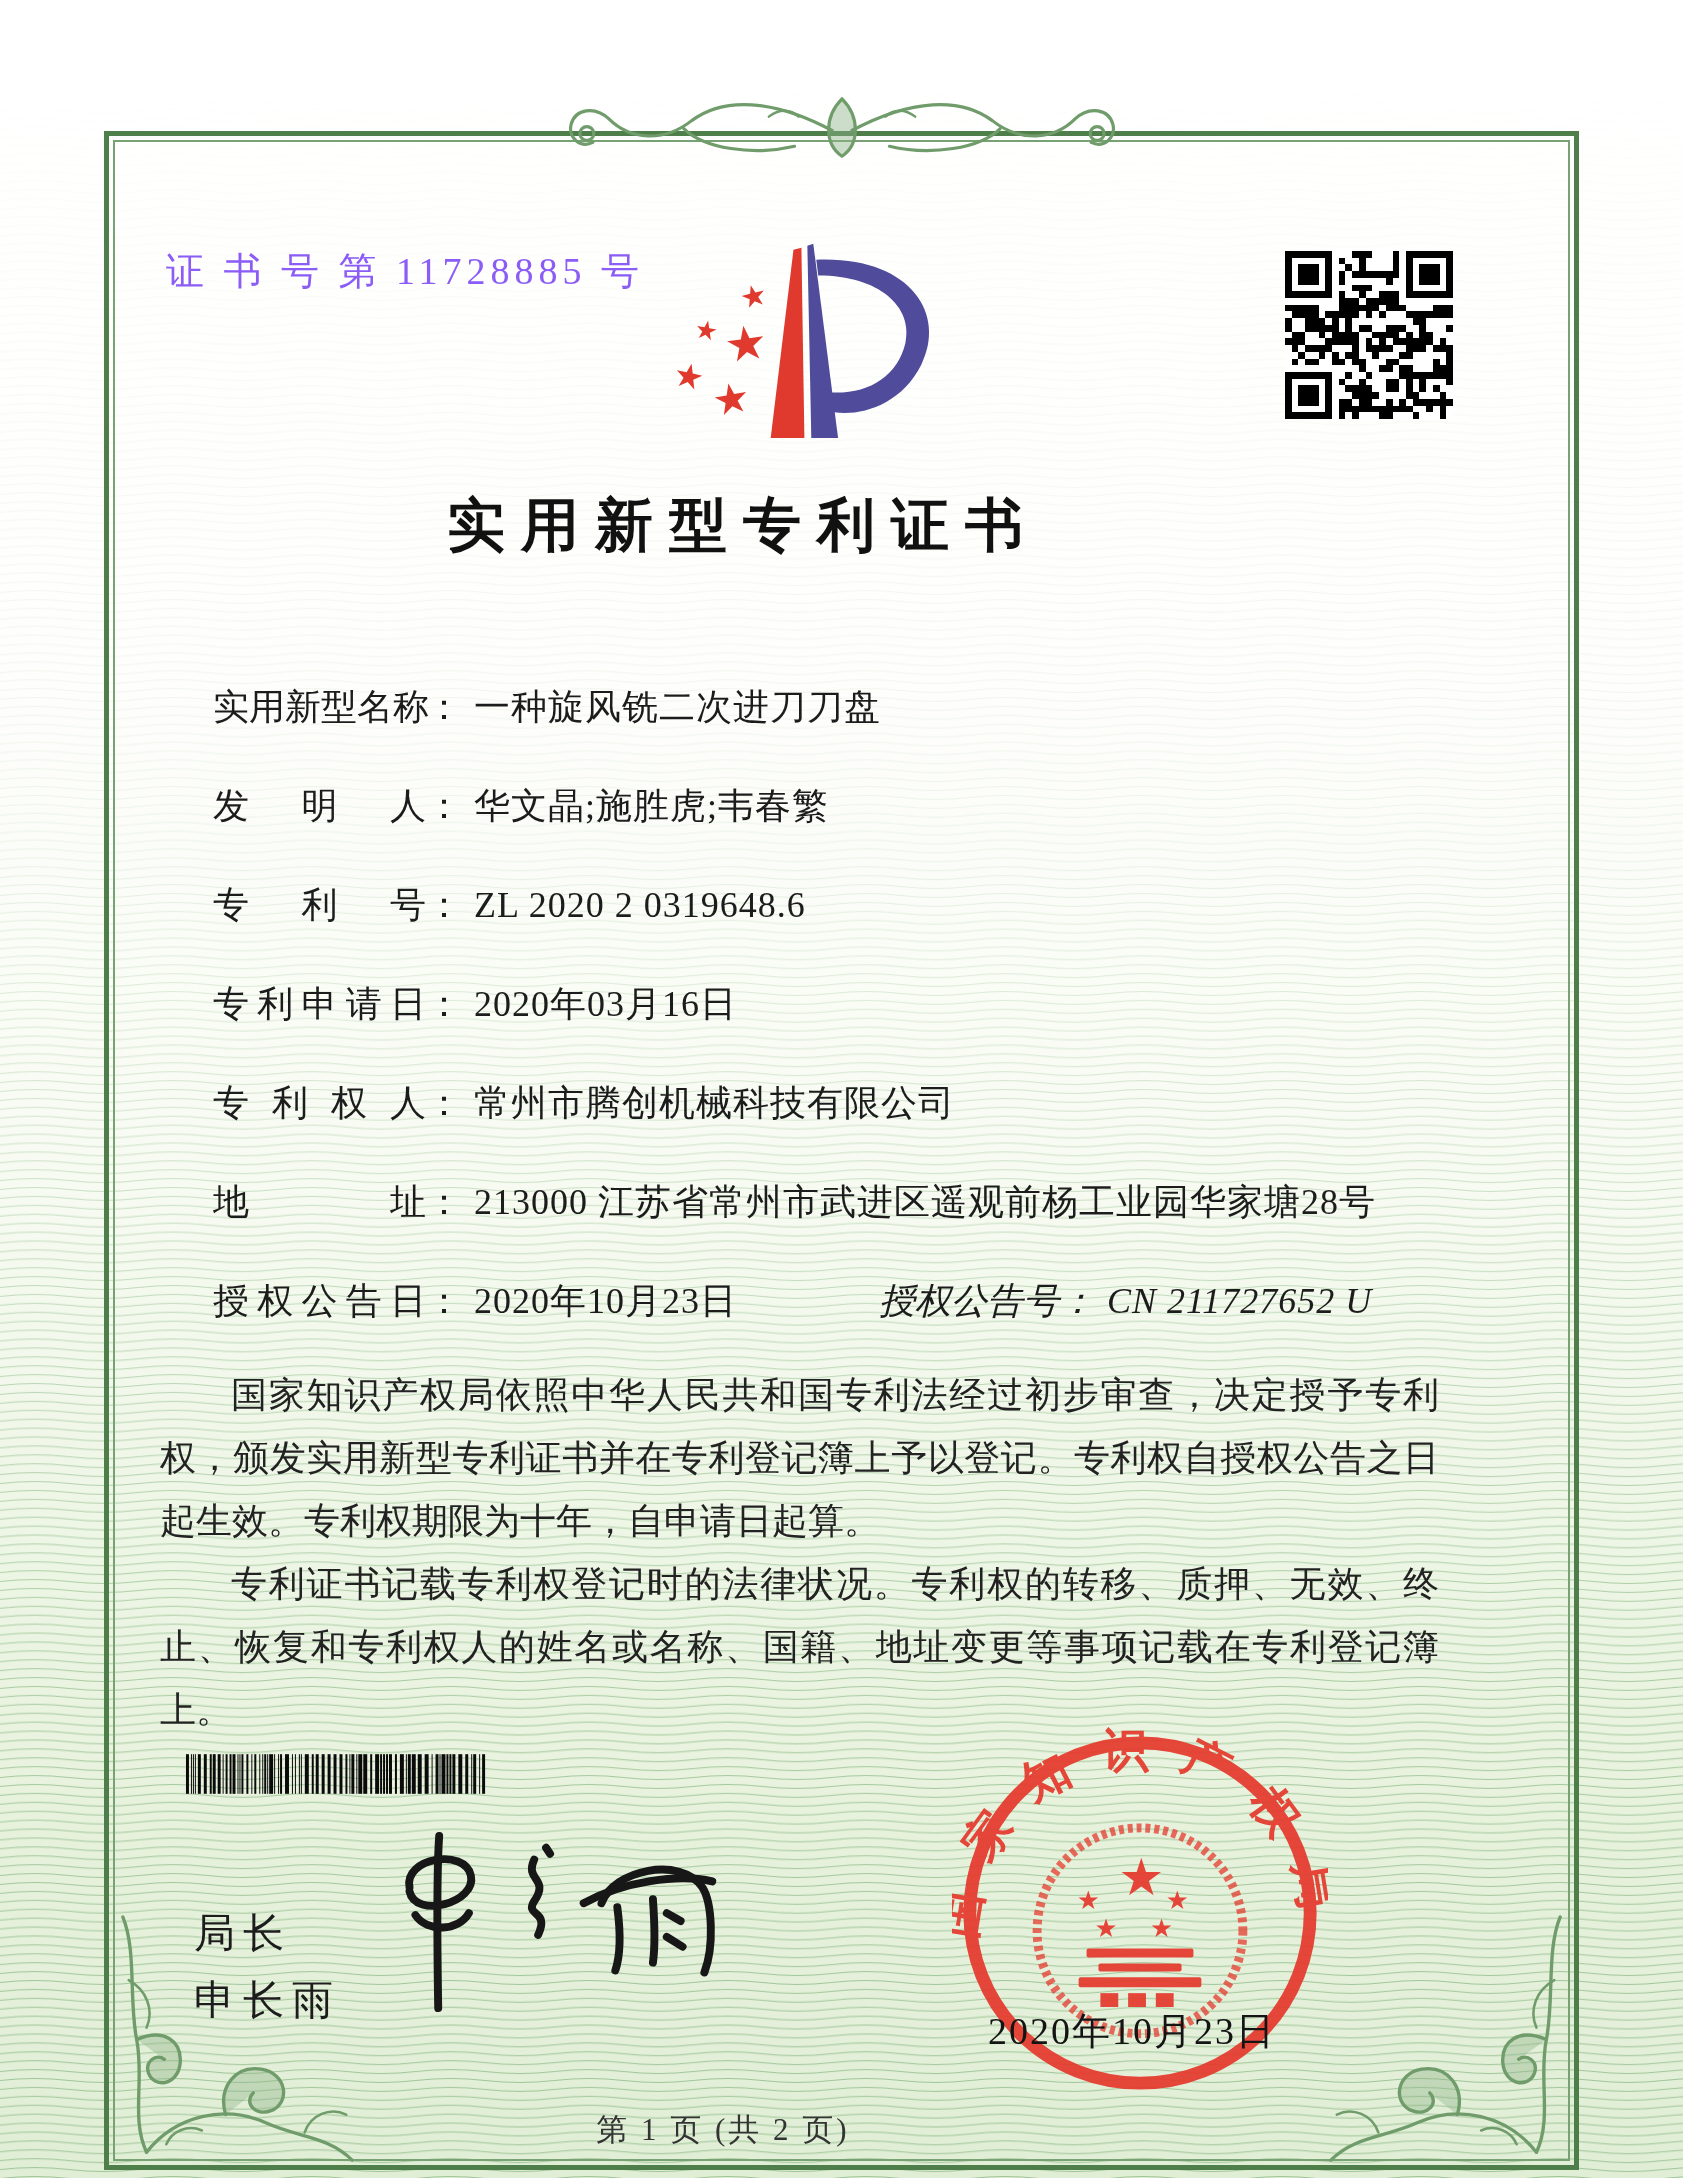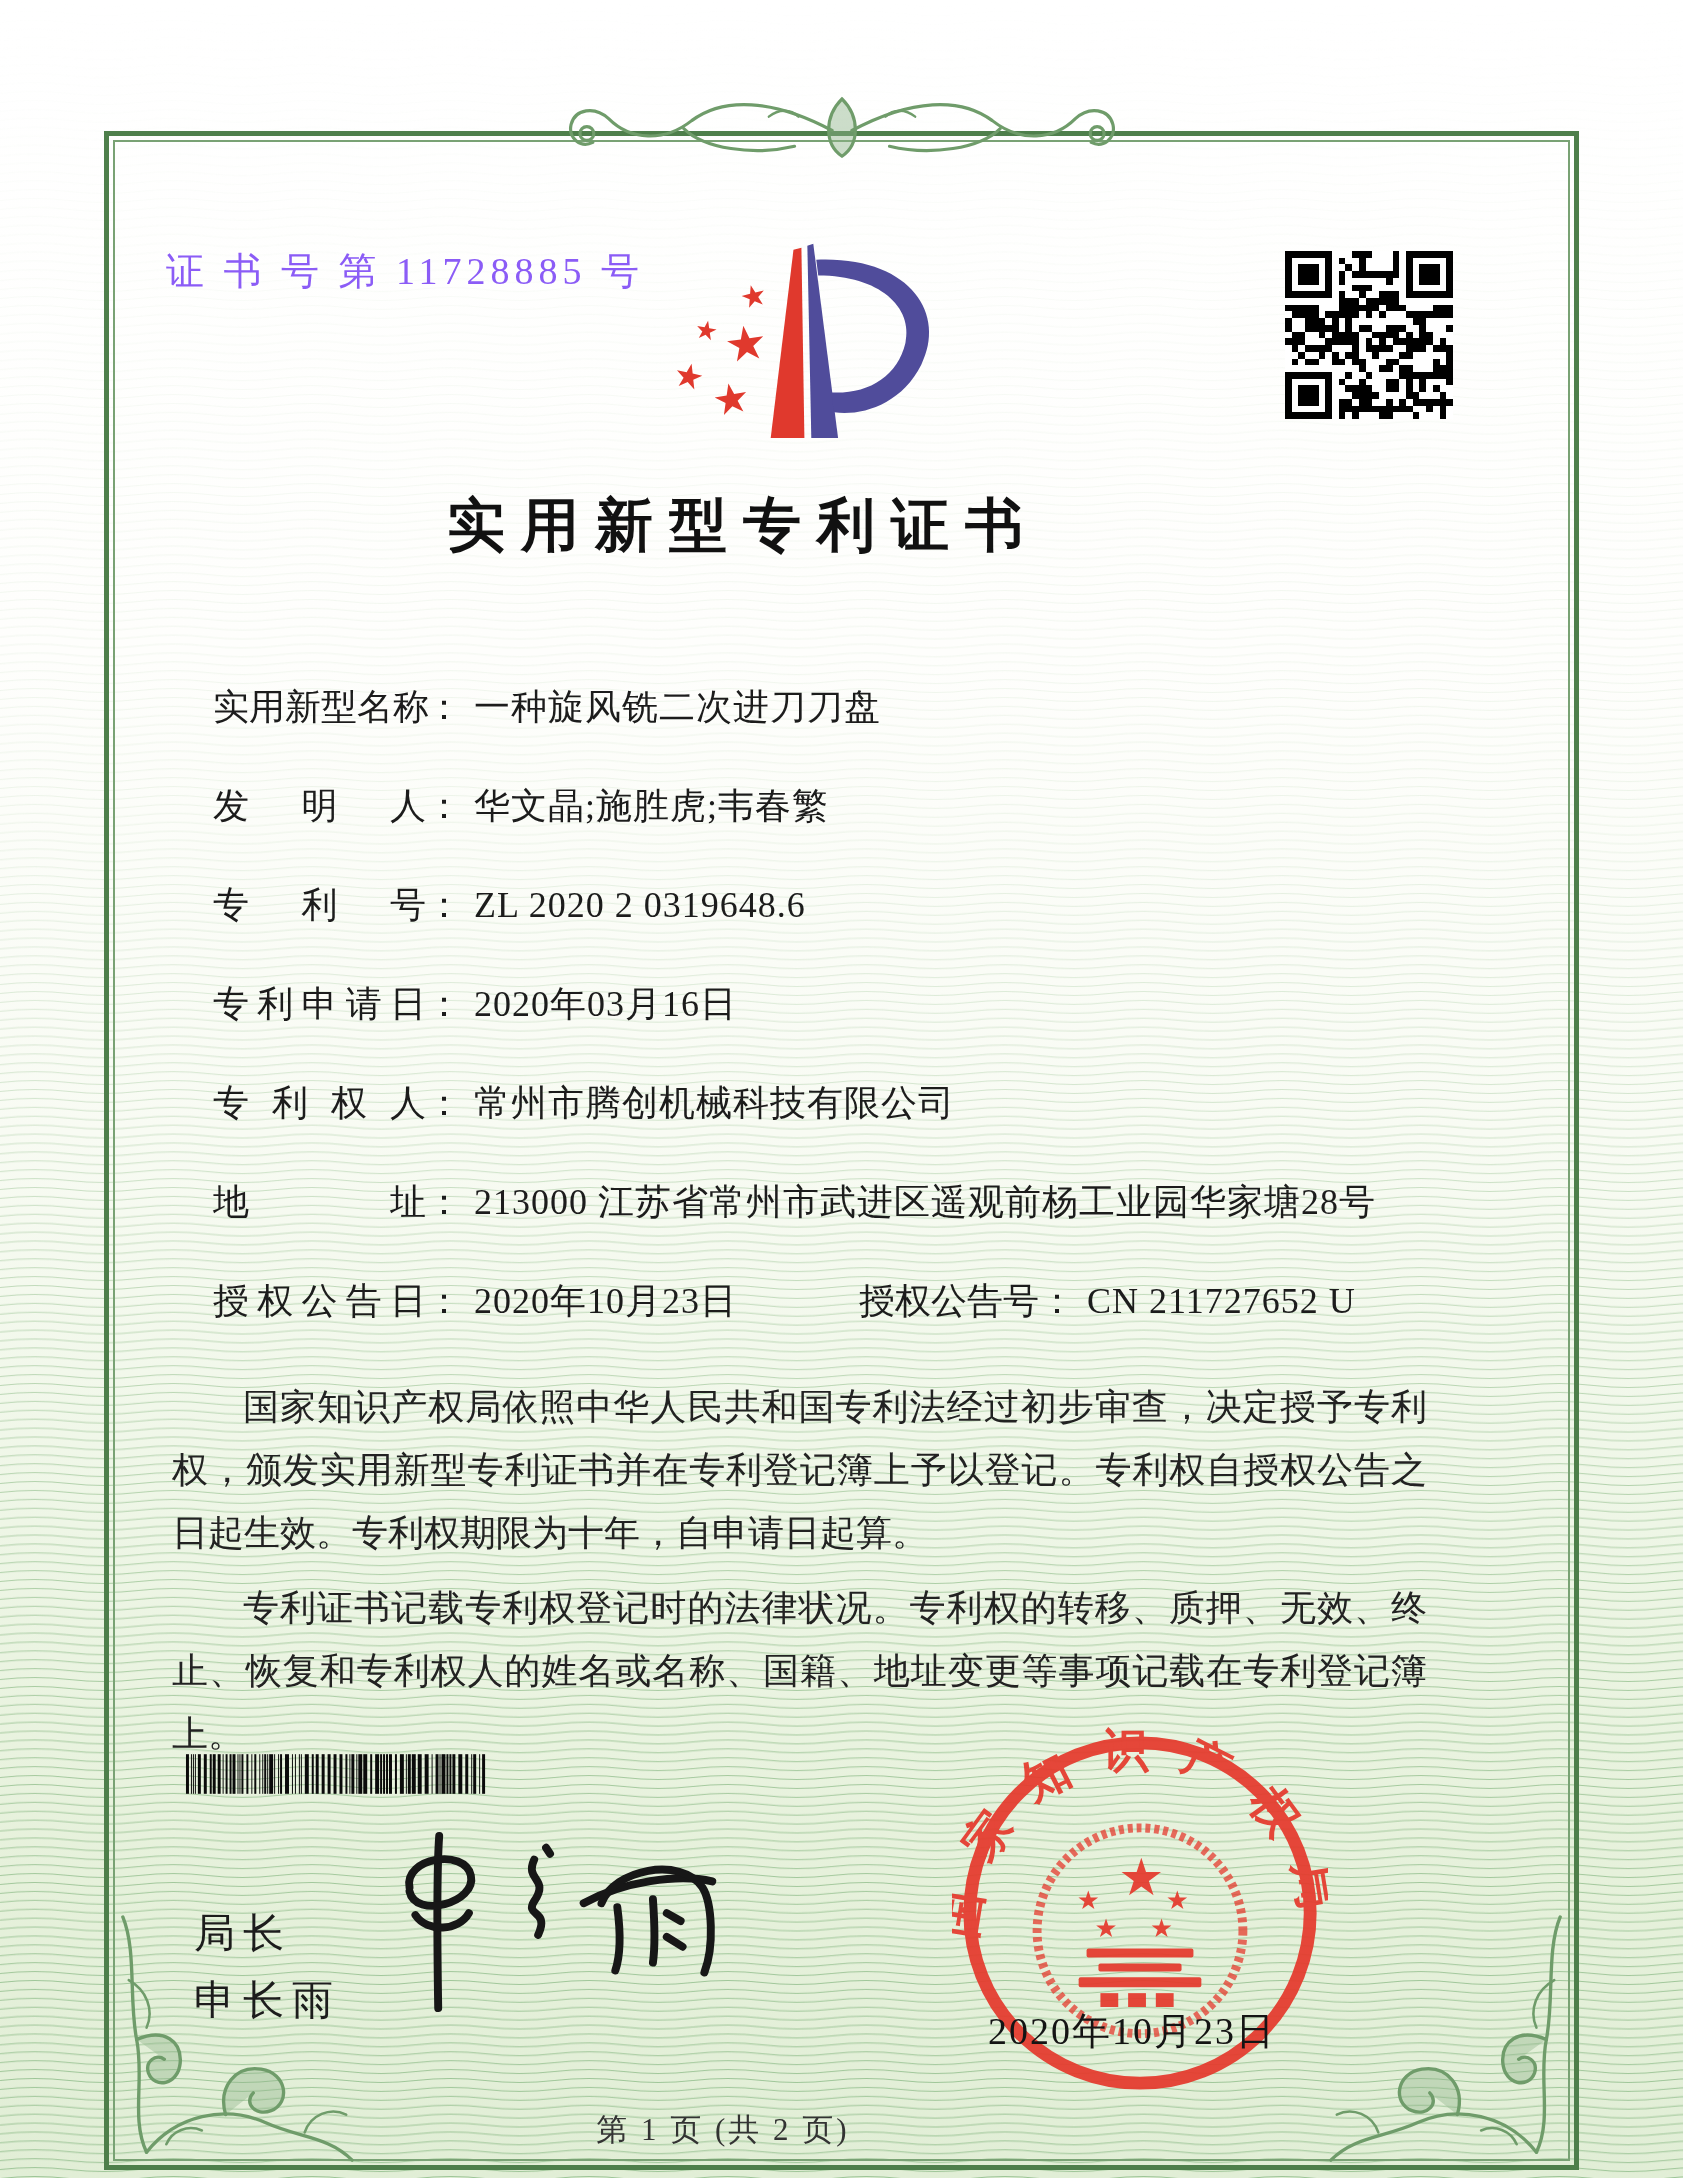--- a/index.html
+++ b/index.html
@@ -32,27 +32,27 @@
   }
   .fields{left:198px;top:683px;width:1287px;z-index:3;}
   .frow{position:relative;height:99px;font-size:36px;white-space:nowrap;}
   .flabel{
     display:inline-block;width:213px;text-align:justify;text-align-last:justify;
     vertical-align:top;
     margin-left:15px;
   }
   .fcolon{display:inline-block;}
   .fvalue{display:inline-block;margin-left:12px;letter-spacing:1px;}
-  .fextra{position:absolute;left:661px;top:0;}
+  .fextra{position:absolute;left:681px;top:0;font-style:italic;}
   .fextra .flabel2{display:inline-block;}
   .paras{
     left:160px;top:1364px;width:1279px;font-size:36px;line-height:63px;
     text-align:justify;color:#222;z-index:3;
   }
-  .paras p{margin:12px;text-indent:71px;}
+  .paras p{margin:0;text-indent:71px;}
   .barcode{left:184px;top:1754px;z-index:3;}
   .officer-title{left:194px;top:1886px;font-size:41px;letter-spacing:8px;
     font-family:"Liberation Sans","DejaVu Sans",sans-serif;z-index:3;margin-top:20px;}
   .officer-name{left:194px;top:1973px;font-size:41px;letter-spacing:8px;
     font-family:"Liberation Sans","DejaVu Sans",sans-serif;z-index:3;}
   .signature{left:364px;top:1808px;z-index:4;}
   .seal{left:952px;top:1725px;z-index:3;opacity:.93;}
   .seal-date{
     left:988px;top:2006px;width:297px;font-size:38px;letter-spacing:2px;
     color:#141414;z-index:5;white-space:nowrap;

